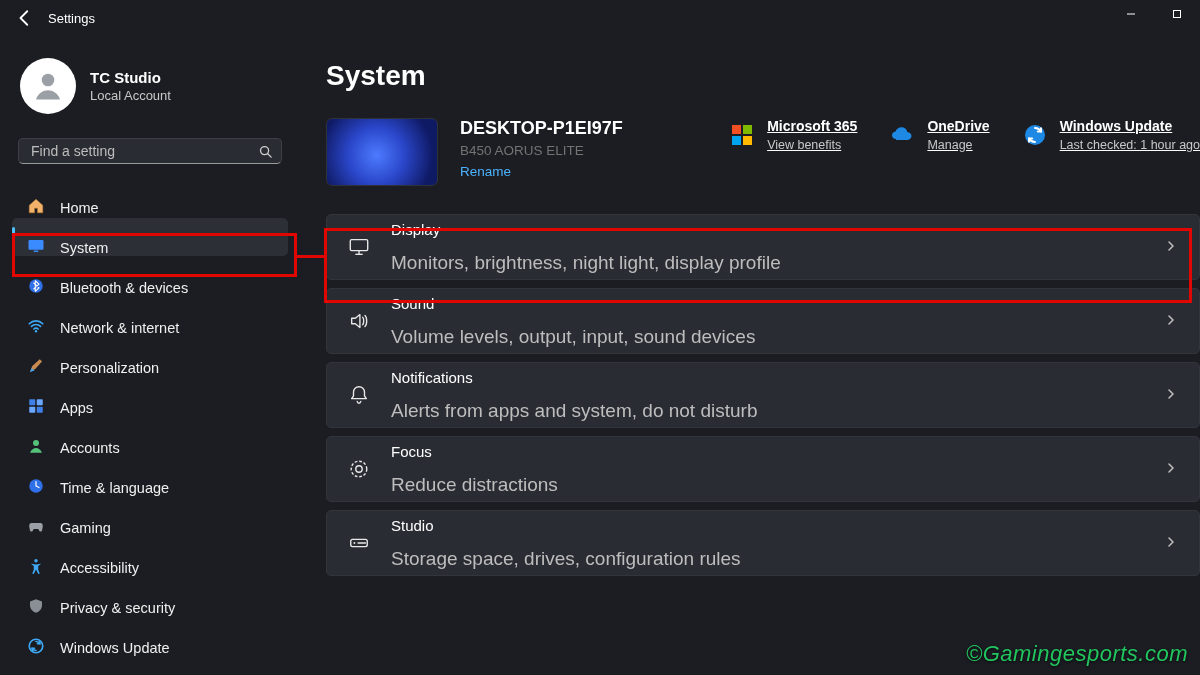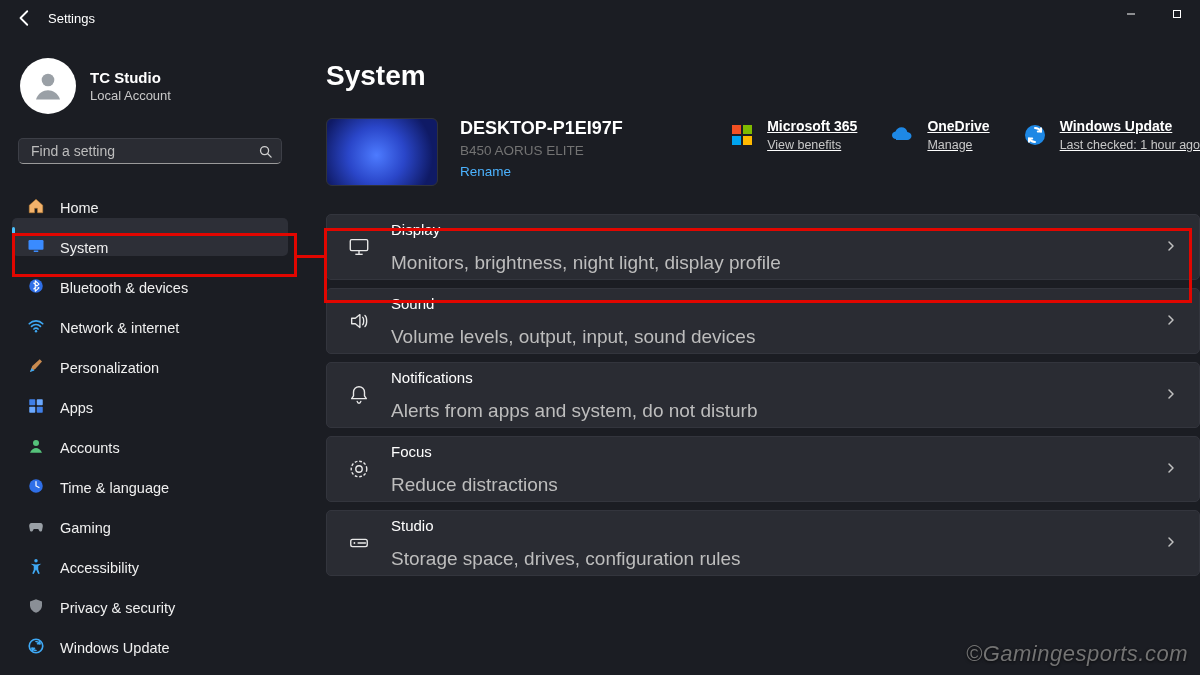--- a/index.html
+++ b/index.html
@@ -102,21 +102,21 @@
   }
   .hl-nav  { left:12px;  top:233px; width:285px; height:44px; }
   .hl-card { left:324px; top:228px; width:868px; height:75px; }
   .hl-connector{
     position:absolute; left:297px; top:255px; width:27px; height:0;
     border-top:3px solid #e10600;
   }
   .watermark{
     position:absolute; right:12px; bottom:8px;
     font-style:italic; font-size:22px; letter-spacing:.5px;
-    color:#737373; text-shadow:0 1px 3px rgba(0,0,0,.7);
+    color:#22c55e; text-shadow:0 1px 3px rgba(0,0,0,.7);
   }
 </style>
 </head>
 <body>
 
 <div class="window-controls">
   <div class="win-btn">
     <svg viewBox="0 0 10 10" width="10" height="10">
         <line x1="1" y1="5" x2="9" y2="5" stroke="#fff" stroke-width="1"></line>
       </svg>

